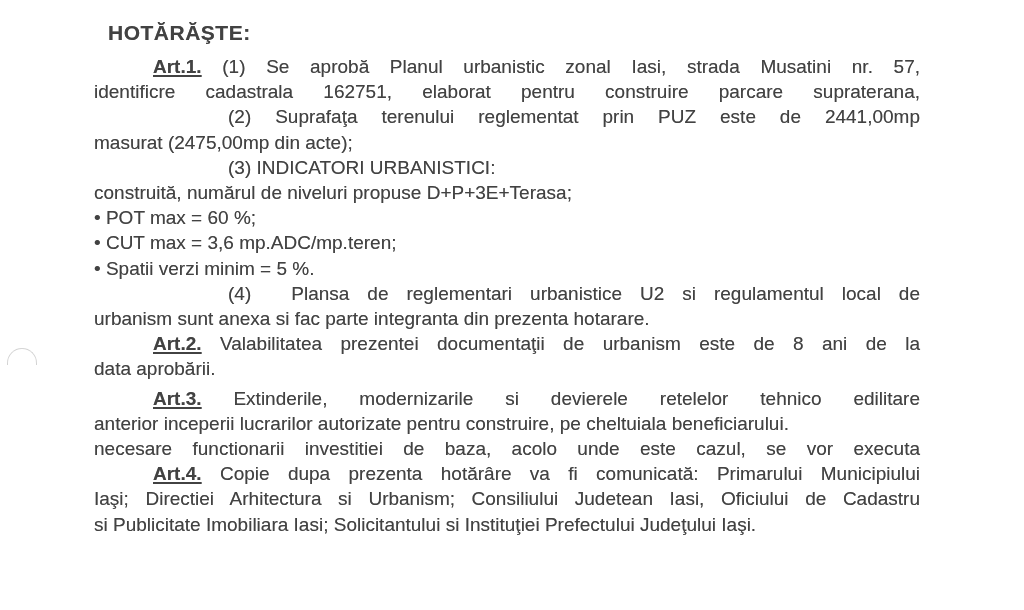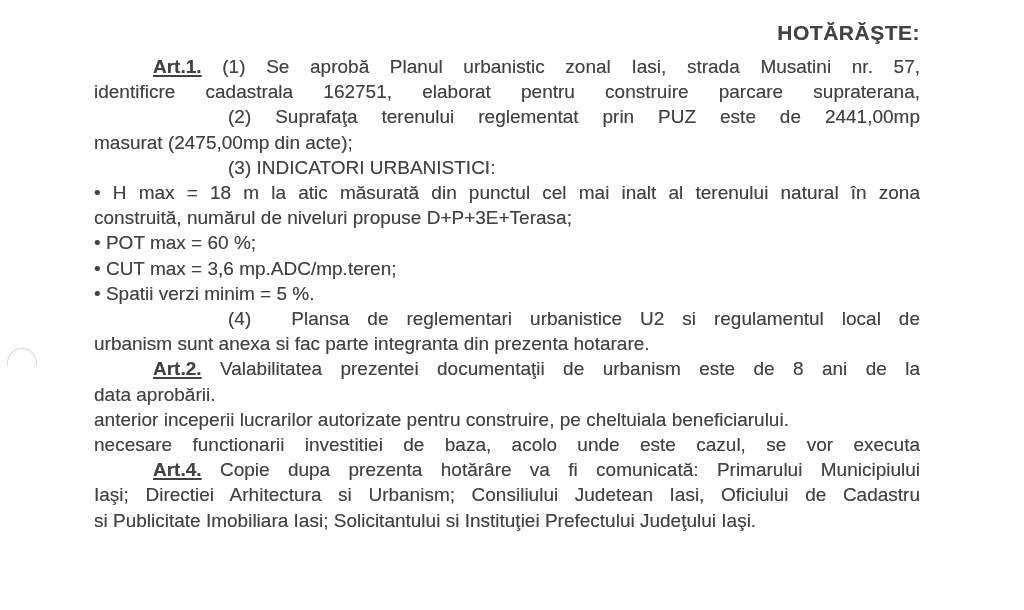--- a/index.html
+++ b/index.html
@@ -16,21 +16,21 @@
   }
   .page{
     position:relative;
     width:1024px;height:610px;
     padding:20px 104px 0 94px;
   }
   .doc-title{
     font-size:21px;
     font-weight:700;
     line-height:26px;
-    text-align:right;
+    text-align:left;
     padding-left:14px;
     margin-bottom:8px;
     letter-spacing:.5px;
     text-shadow:0 0 .5px rgba(66,66,66,.55);
   }
   .ln{
     font-size:19px;
     line-height:25.2px;
     text-align:justify;
     text-align-last:justify;
@@ -69,32 +69,32 @@
   <div class="doc-title">HOTĂRĂŞTE:</div>
 
   <div class="ln ind1"><span class="bu">Art.1.</span><span> (1) Se aprobă Planul urbanistic zonal Iasi, strada Musatini nr. 57,</span></div>
   <div class="ln">identificre cadastrala 162751, elaborat pentru construire parcare supraterana,</div>
 
   <div class="ln ind2">(2) Suprafaţa terenului reglementat prin PUZ este de 2441,00mp</div>
   <div class="ln end">masurat (2475,00mp din acte);</div>
 
   <div class="ln end ind2">(3) INDICATORI URBANISTICI:</div>
 
-  <div class="ln">• H max = 18 m la atic măsurată din punctul cel mai inalt al terenului natural în zona</div>
   <div class="ln end">construită, numărul de niveluri propuse D+P+3E+Terasa;</div>
   <div class="ln end">• POT max = 60 %;</div>
   <div class="ln end">• CUT max = 3,6 mp.ADC/mp.teren;</div>
   <div class="ln end">• Spatii verzi minim = 5 %.</div>
 
   <div class="ln ind2"><span>(4)</span><span class="gap"></span><span>Plansa de reglementari urbanistice U2 si regulamentul local de</span></div>
   <div class="ln end">urbanism sunt anexa si fac parte integranta din prezenta hotarare.</div>
 
   <div class="ln ind1"><span class="bu">Art.2.</span><span> Valabilitatea prezentei documentaţii de urbanism este de 8 ani de la</span></div>
   <div class="ln end">data aprobării.</div>
 
+  <div class="ln ind1 mt4"><span class="bu">Art.3.</span><span> Extinderile, modernizarile si devierele retelelor tehnico edilitare</span></div>
   <div class="ln end">anterior inceperii lucrarilor autorizate pentru construire, pe cheltuiala beneficiarului.</div>
   <div class="ln">necesare functionarii investitiei de baza, acolo unde este cazul, se vor executa</div>
 
   <div class="ln ind1"><span class="bu">Art.4.</span><span> Copie dupa prezenta hotărâre va fi comunicată: Primarului Municipiului</span></div>
   <div class="ln">Iaşi; Directiei Arhitectura si Urbanism; Consiliului Judetean Iasi, Oficiului de Cadastru</div>
   <div class="ln end">si Publicitate Imobiliara Iasi; Solicitantului si Instituţiei Prefectului Judeţului Iaşi.</div>
 
 </div>
 
 </body></html>

